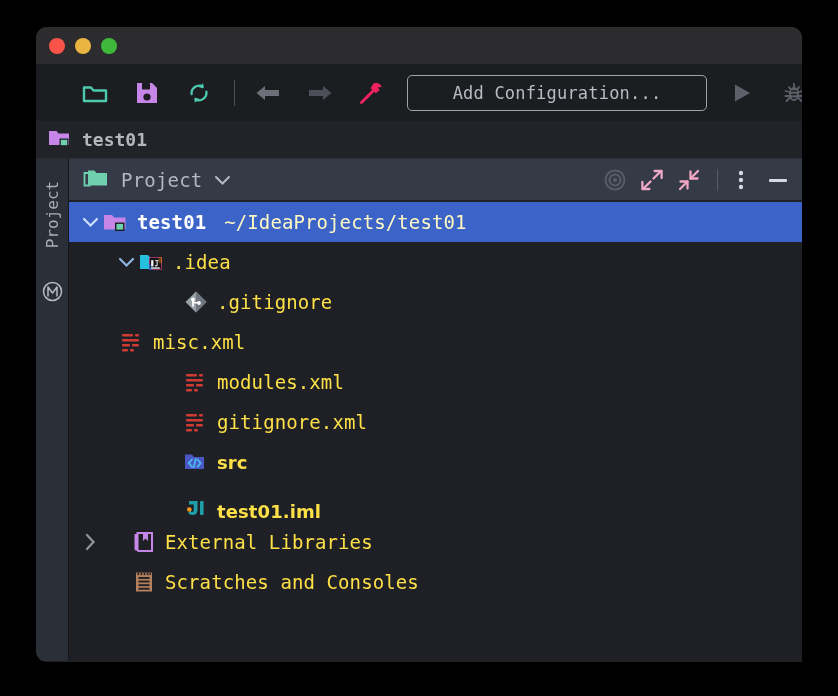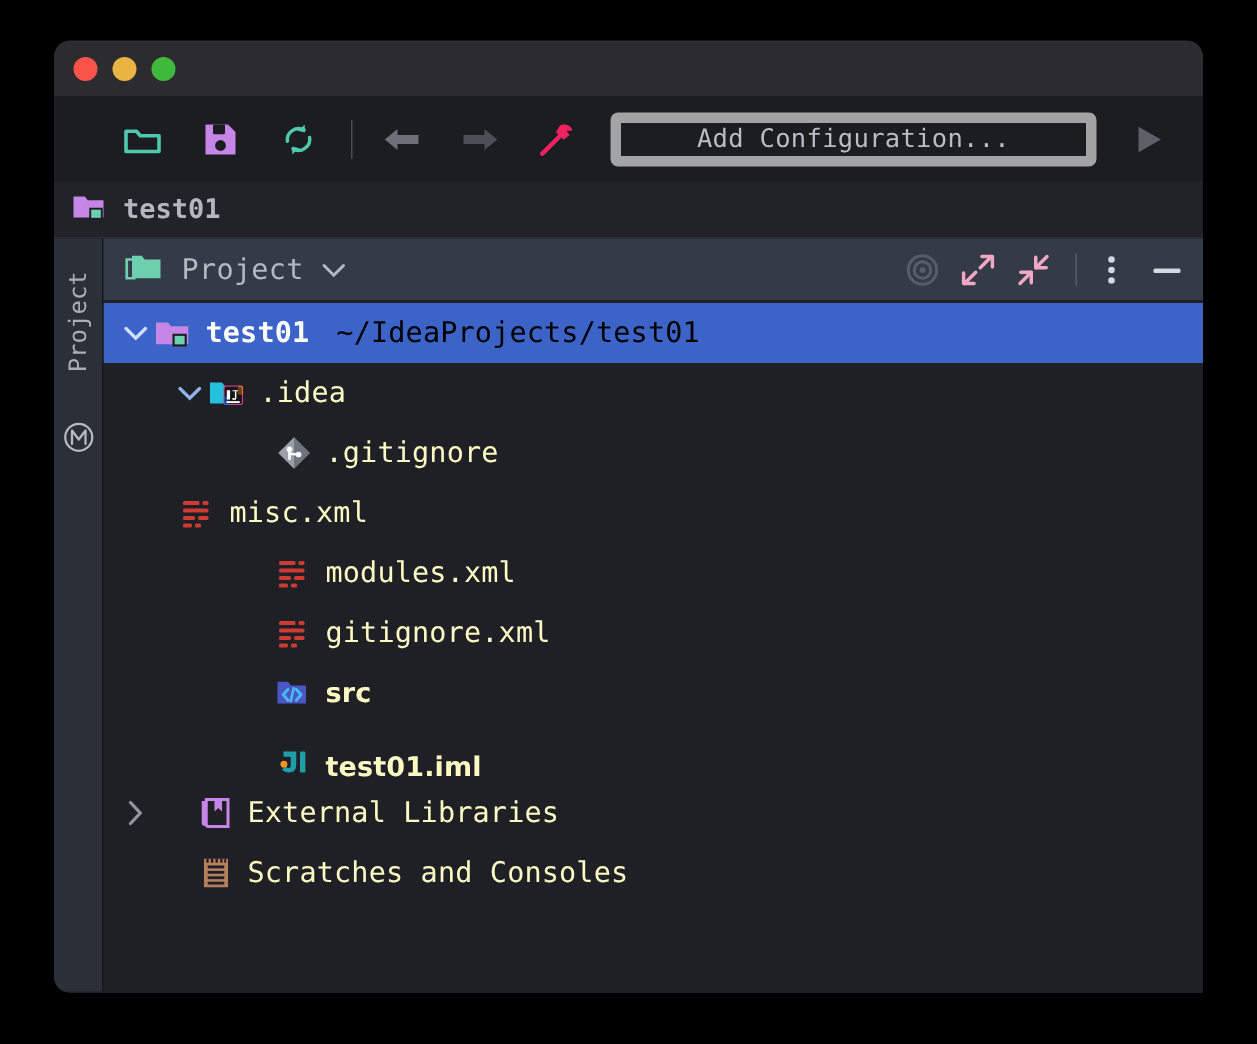--- a/index.html
+++ b/index.html
@@ -67,22 +67,22 @@
     margin-right: 18px;
     flex: none;
   }
   .tb-sep {
     width: 1px; height: 26px;
     background: #4a4d54;
     margin: 0 16px 0 0;
     flex: none;
   }
   #run-config {
-    width: 324px; height: 36px;
-    border: 7px solid #a3a3a3;
+    width: 300px; height: 36px;
+    border: 1px solid #a3a3a3;
     border-radius: 5px;
     display: flex; align-items: center; justify-content: center;
     color: #b9bcc3;
     font-size: 17px;
     font-family: "DejaVu Sans Mono", monospace;
     letter-spacing: 0.2px;
     margin-right: 18px;
     flex: none;
     box-sizing: border-box;
   }
@@ -197,35 +197,35 @@
     flex: none;
   }
   .ficon {
     width: 26px; height: 26px;
     display: flex; align-items: center; justify-content: center;
     flex: none;
     margin-right: 8px;
   }
   .label {
     font-size: 19px;
-    color: #fef9c3;
+    color: #fde047;
     font-family: "DejaVu Sans Mono", monospace;
     letter-spacing: 0.1px;
   }
   .label.mono-off {
     font-family: "DejaVu Sans", sans-serif;
     font-size: 18px;
     font-weight: bold;
   }
   .label.sel-name {
     color: #ffffff;
     font-weight: bold;
   }
   .label.sel-path {
-    color: #000000;
+    color: #fef9c3;
     margin-left: 18px;
   }
 </style>
 </head>
 <body>
 
 <div id="screen">
   <div id="window">
 
     <div id="titlebar">

